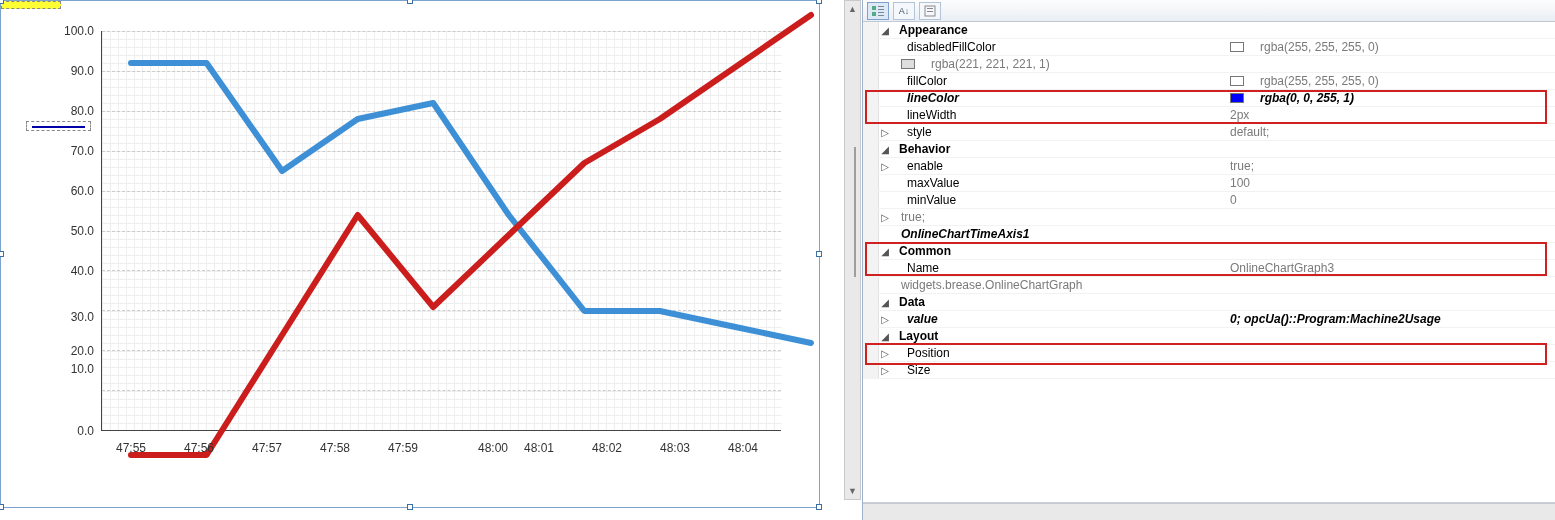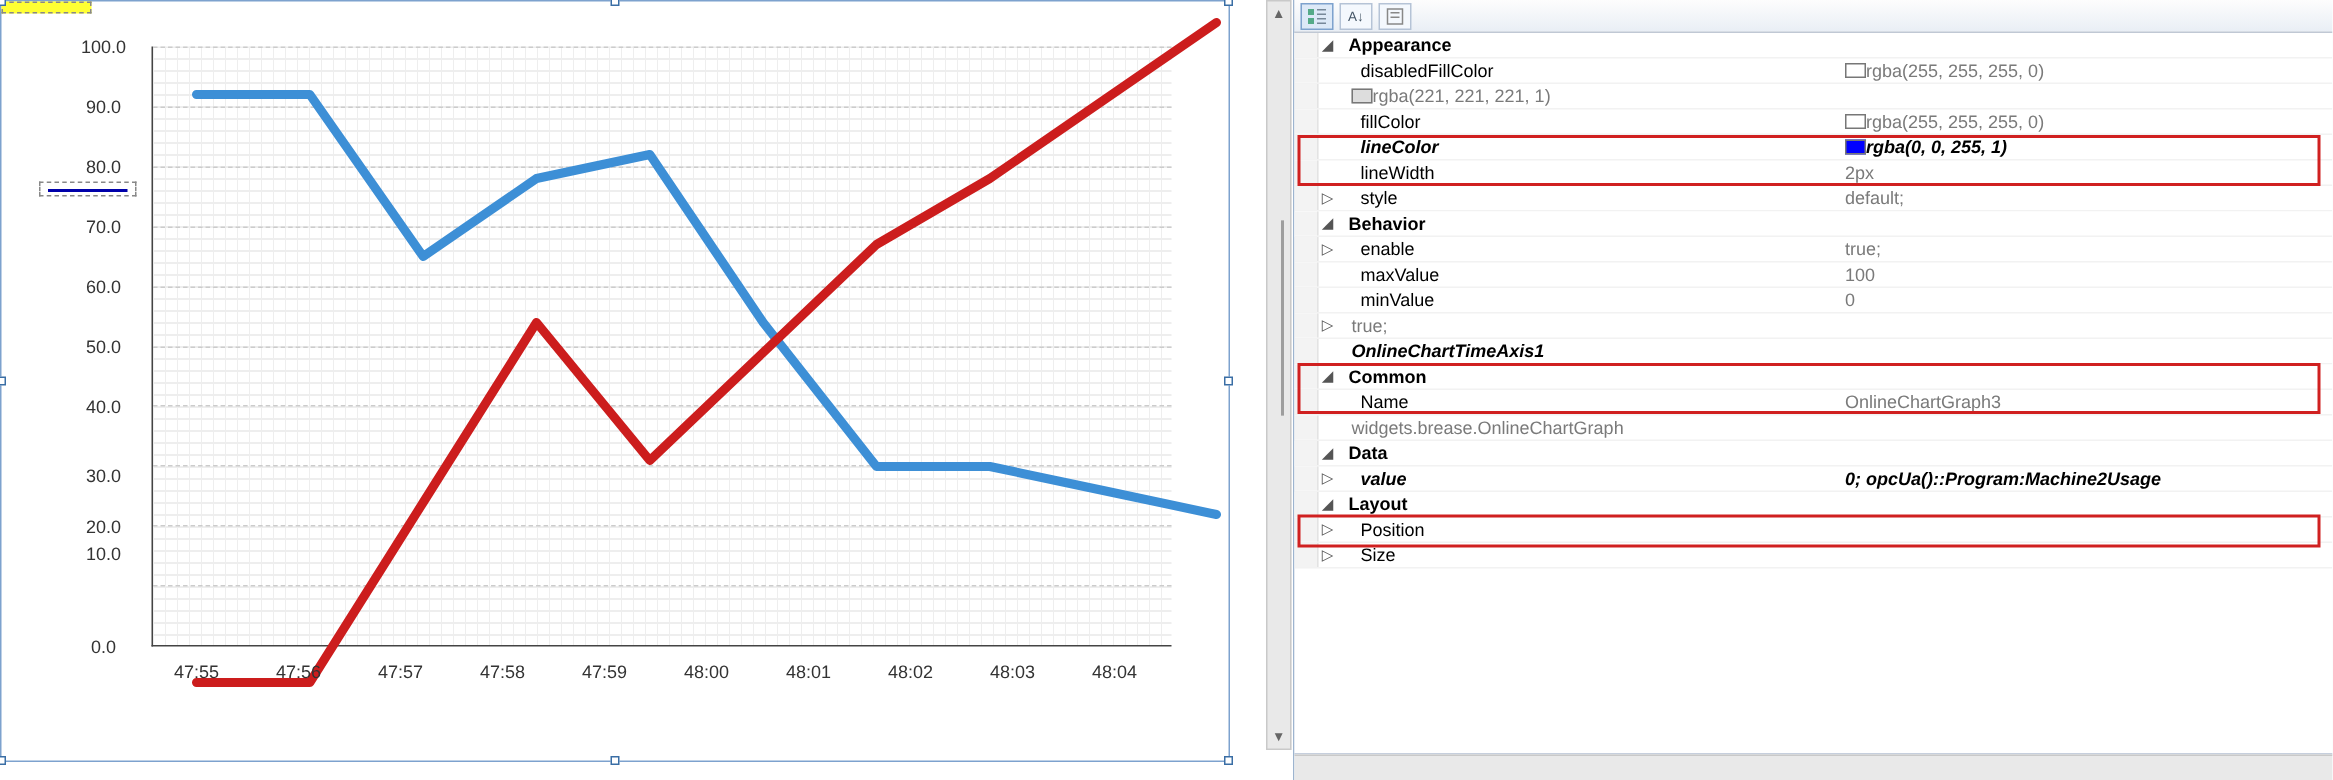--- a/index.html
+++ b/index.html
@@ -35,21 +35,21 @@
       repeating-linear-gradient(to bottom, #eee 0 1px, transparent 1px 8px),
       #fff;
     border-left: 1px solid #444;
     border-bottom: 1px solid #444;
   }
   .hgrid { position:absolute; left:0; width:100%; border-top:1px dashed #ccc; }
   .ytick {
     position: absolute;
     right: 725px;
     width: 50px;
-    text-align: center;
+    text-align: right;
     font-size: 12px;
     color: #333;
     transform: translateY(-50%);
   }
   .xtick {
     position: absolute;
     top: 440px;
     width: 60px;
     text-align: center;
     font-size: 12px;
@@ -117,21 +117,21 @@
   }
   .prop-row {
     display:grid;
     grid-template-columns: 16px 18px 1fr 1fr;
     align-items:center;
     height:17px;
     border-bottom:1px solid #f2f2f2;
     position:relative;
   }
   .prop-row .col-name { padding-left:2px; white-space:nowrap; overflow:hidden; text-overflow:ellipsis; }
-  .prop-row .col-val { padding-left:4px; white-space:nowrap; overflow:hidden; text-overflow:ellipsis; display:flex; align-items:center; gap:0; }
+  .prop-row .col-val { padding-left:4px; white-space:nowrap; overflow:hidden; text-overflow:ellipsis; display:flex; align-items:center; gap:16px; }
   .prop-row.header .col-name { font-weight:bold; }
   .prop-row.header { background:#fff; }
   .prop-row.light .col-val { color:#7a7a7a; }
   .prop-row.bold .col-name, .prop-row.bold .col-val { font-weight:bold;font-style:italic; }
   .twisty { width:12px; text-align:center; color:#555; font-size:10px; cursor:pointer; user-select:none; }
   .gutter-cell { background:#f3f3f3; border-right:1px solid #e3e3e3; height:100%; width:100%; }
   .swatch { width:14px; height:10px; display:inline-block; border:1px solid #777; }
   .highlight-box {
     position:absolute; border:2px solid #d02020; pointer-events:none;
     z-index:5;
@@ -193,21 +193,21 @@
     <span class="ytick" style="top:150px">70.0</span>
     <span class="ytick" style="top:110px">80.0</span>
     <span class="ytick" style="top:70px">90.0</span>
     <span class="ytick" style="top:30px">100.0</span>
 
     <span class="xtick" style="left:130px">47:55</span>
     <span class="xtick" style="left:198px">47:56</span>
     <span class="xtick" style="left:266px">47:57</span>
     <span class="xtick" style="left:334px">47:58</span>
     <span class="xtick" style="left:402px">47:59</span>
-    <span class="xtick" style="left:470px">48:00</span>
+    <span class="xtick" style="left:492px">48:00</span>
     <span class="xtick" style="left:538px">48:01</span>
     <span class="xtick" style="left:606px">48:02</span>
     <span class="xtick" style="left:674px">48:03</span>
     <span class="xtick" style="left:742px">48:04</span>
   </div>
 
   <div class="gap"></div>
 
   <div class="prop-pane">
     <div class="scroll-gutter">

